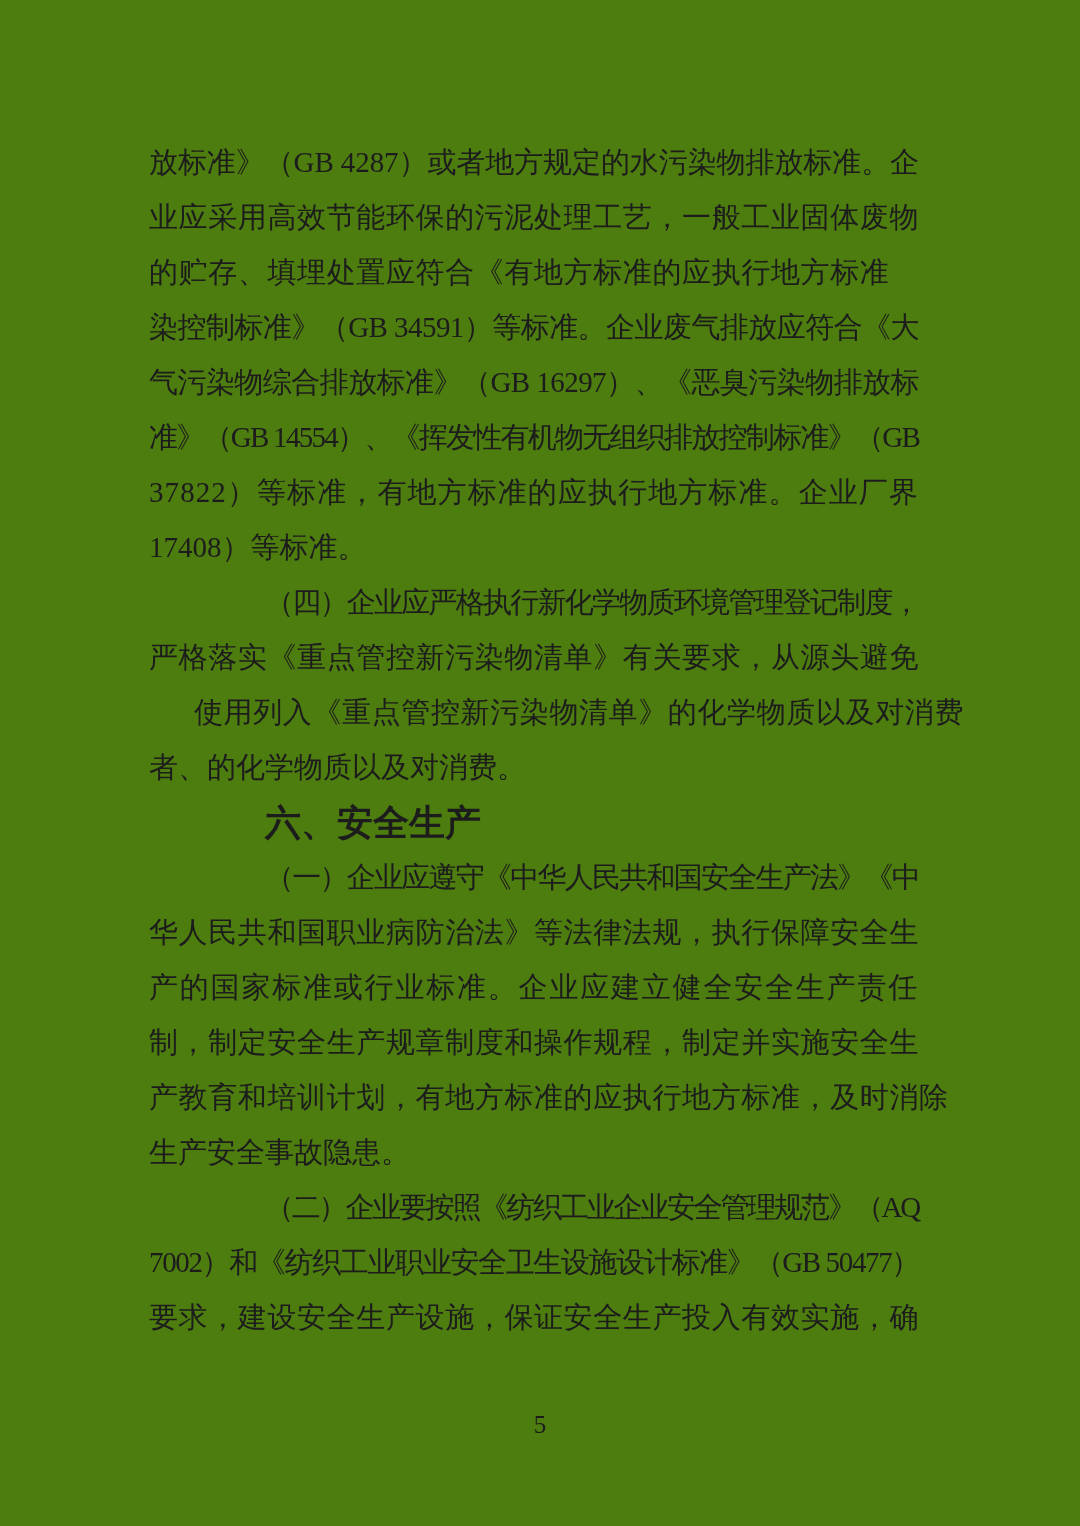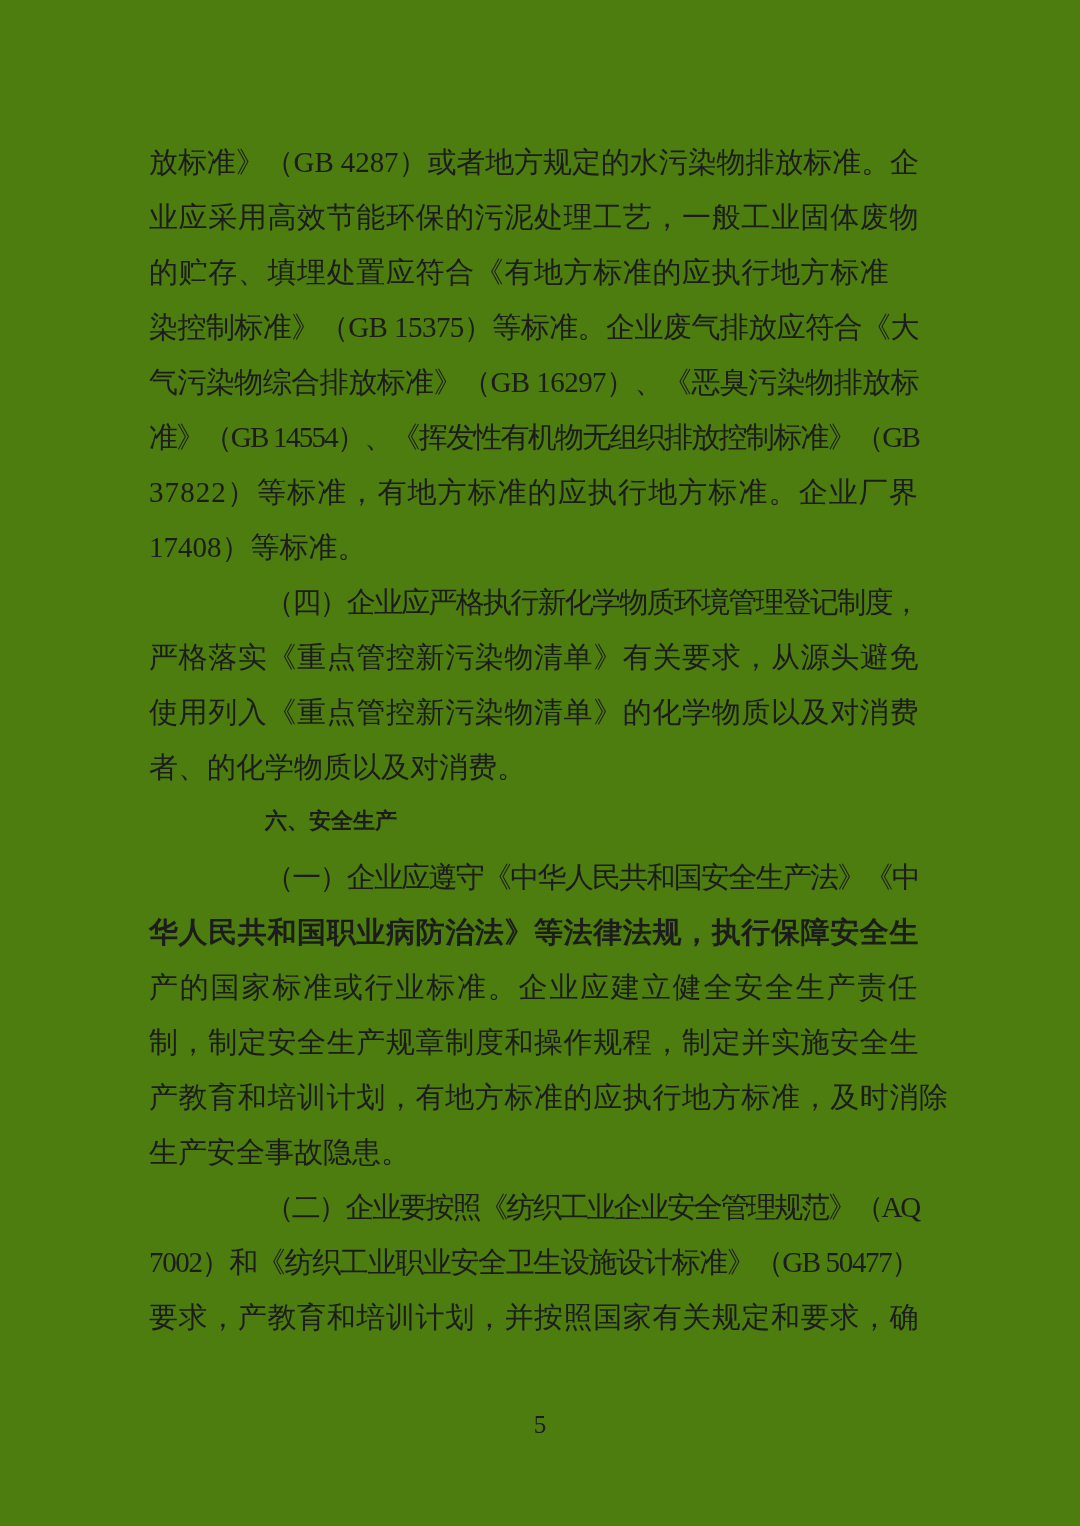--- a/index.html
+++ b/index.html
@@ -30,58 +30,58 @@
     text-align: left;
   }
   .line .t {
     display: inline-block;
     white-space: nowrap;
   }
   .indent {
     text-indent: 58px;
   }
   .heading {
-    font-family: Liberation Mono, monospace;
+    font-family: Liberation Sans, sans-serif;
     font-weight: 700;
-    font-size: 22px;
+    font-size: 36px;
   }
   .footer {
     position: absolute;
     top: 1408px;
     left: 0;
     width: 1080px;
     text-align: center;
     font-size: 25px;
     line-height: 34px;
     color: #1c1c1c;
   }
 </style>
 </head>
 <body>
 
 <div class="page">
   <div class="text-block">
     <div class="line fill"><span class="t" style="letter-spacing: -0.0848958px;">放标准》（GB 4287）或者地方规定的水污染物排放标准。企</span></div>
     <div class="line fill"><span class="t" style="letter-spacing: 0.615385px; text-align: right;">业应采用高效节能环保的污泥处理工艺，一般工业固体废物</span></div>
     <div class="line fill"><span class="t" style="letter-spacing: 0.615385px;">的贮存、填埋处置应符合《有地方标准的应执行地方标准</span></div>
-    <div class="line fill"><span class="t" style="letter-spacing: -0.549899px;">染控制标准》（GB 15375）等标准。企业废气排放应符合《大</span></div>
+    <div class="line fill"><span class="t" style="letter-spacing: -0.549899px;">染控制标准》（GB 34591）等标准。企业废气排放应符合《大</span></div>
     <div class="line fill"><span class="t" style="letter-spacing: -0.549899px;">气污染物综合排放标准》（GB 16297）、《恶臭污染物排放标</span></div>
     <div class="line fill"><span class="t" style="letter-spacing: -1.73722px;">准》（GB 14554）、《挥发性有机物无组织排放控制标准》（GB</span></div>
     <div class="line fill"><span class="t" style="letter-spacing: 1.08929px;">37822）等标准，有地方标准的应执行地方标准。企业厂界</span></div>
     <div class="line"><span class="t">17408）等标准。</span></div>
     <div class="line fill indent"><span class="t" style="letter-spacing: -1.75px;">（四）企业应严格执行新化学物质环境管理登记制度，</span></div>
     <div class="line fill"><span class="t" style="letter-spacing: 0.615385px;">严格落实《重点管控新污染物清单》有关要求，从源头避免</span></div>
-    <div class="line fill"><span class="t" style="letter-spacing: 0.615385px;">使用列入《重点管控新污染物清单》的化学物质以及对消费</span></div>
+    <div class="line fill"><span class="t" style="letter-spacing: 0.615385px; margin-left: 45px;">使用列入《重点管控新污染物清单》的化学物质以及对消费</span></div>
     <div class="line"><span class="t">者、的化学物质以及对消费。</span></div>
     <div class="line heading indent"><span class="t">六、安全生产</span></div>
     <div class="line fill indent"><span class="t" style="letter-spacing: -1.75px;">（一）企业应遵守《中华人民共和国安全生产法》《中</span></div>
-    <div class="line fill"><span class="t" style="letter-spacing: 0.615385px; font-weight: bold;">华人民共和国职业病防治法》等法律法规，执行保障安全生</span></div>
+    <div class="line fill"><span class="t" style="letter-spacing: 0.615385px;">华人民共和国职业病防治法》等法律法规，执行保障安全生</span></div>
     <div class="line fill"><span class="t" style="letter-spacing: 1.8px;">产的国家标准或行业标准。企业应建立健全安全生产责任</span></div>
     <div class="line fill"><span class="t" style="letter-spacing: 0.615385px;">制，制定安全生产规章制度和操作规程，制定并实施安全生</span></div>
     <div class="line fill"><span class="t" style="letter-spacing: 0.615385px;">产教育和培训计划，有地方标准的应执行地方标准，及时消除</span></div>
     <div class="line"><span class="t">生产安全事故隐患。</span></div>
     <div class="line fill indent"><span class="t" style="letter-spacing: -2.19563px;">（二）企业要按照《纺织工业企业安全管理规范》（AQ</span></div>
     <div class="line fill"><span class="t" style="letter-spacing: -1.35432px;">7002）和《纺织工业职业安全卫生设施设计标准》（GB 50477）</span></div>
-    <div class="line fill"><span class="t" style="letter-spacing: 0.615385px;">要求，产教育和培训计划，并按照国家有关规定和要求，确</span></div>
+    <div class="line fill"><span class="t" style="letter-spacing: 0.615385px;">要求，建设安全生产设施，保证安全生产投入有效实施，确</span></div>
   </div>
 
   <div class="footer">5</div>
 </div>
 
 </body></html>

